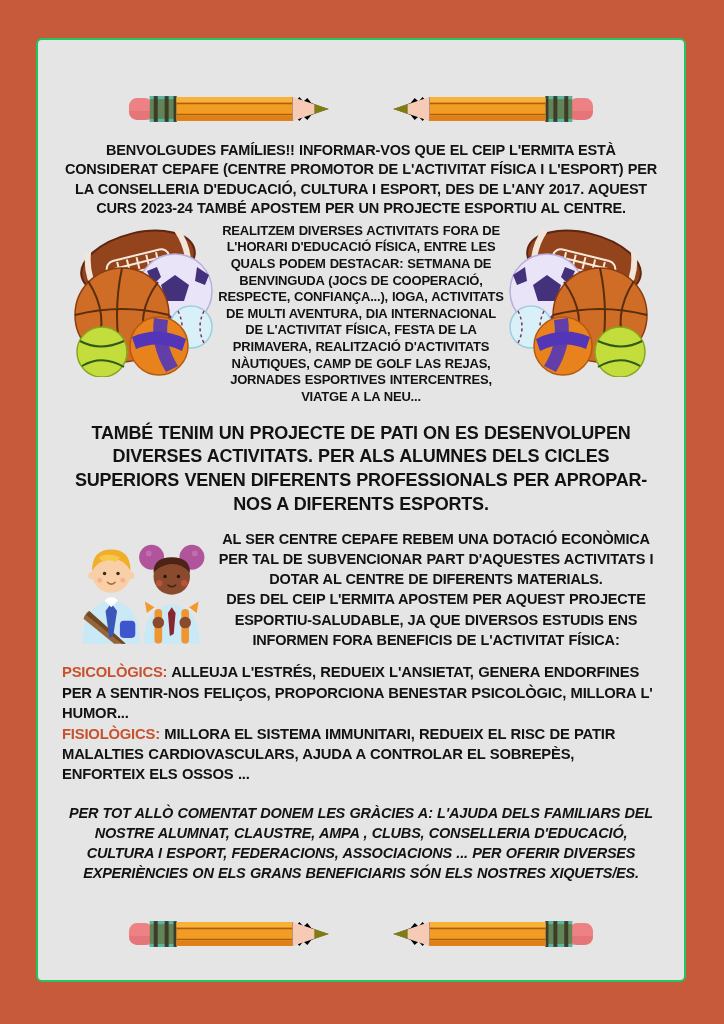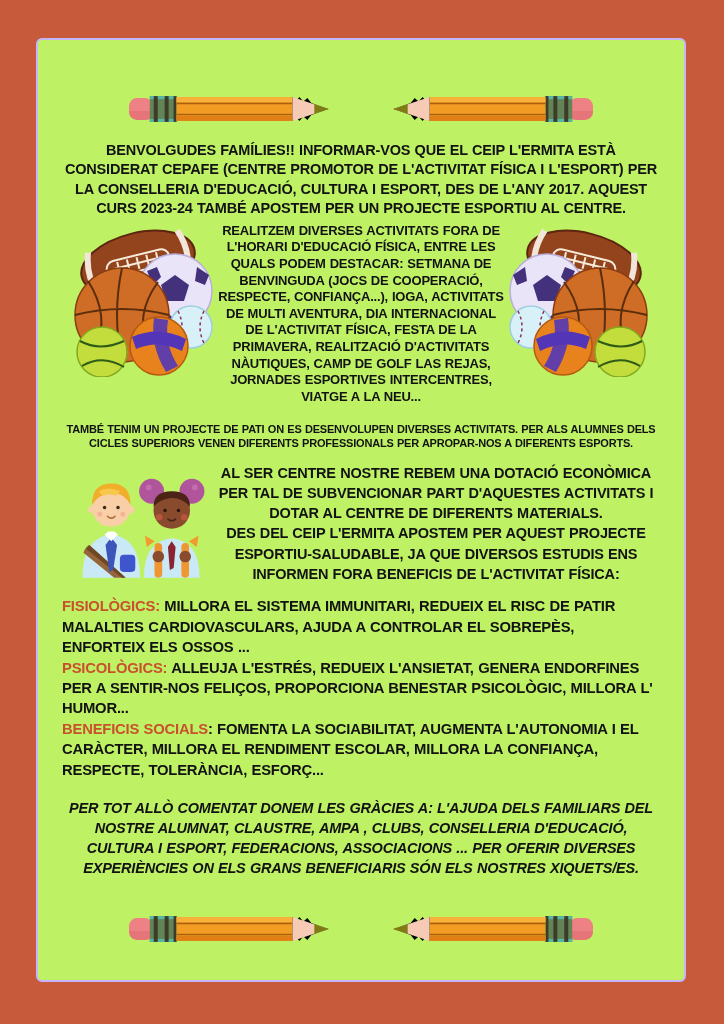--- a/index.html
+++ b/index.html
@@ -4,21 +4,21 @@
 <style>
   html,body{margin:0;padding:0;}
   body{
     width:724px;height:1024px;position:relative;
     background:#C75A3A;
     font-family:"Liberation Sans", sans-serif;
     -webkit-font-smoothing:antialiased;
   }
   .card{
     position:absolute;left:36px;top:38px;right:38px;bottom:42px;
-    background:#bef264;border:2px solid #c4b5fd;border-radius:6px;
+    background:#e5e5e5;border:2px solid #22c55e;border-radius:6px;
     padding:0 24px;box-sizing:border-box;overflow:hidden;
   }
   .pencil-row{
     display:flex;justify-content:center;align-items:center;gap:30px;
     height:34px;margin-top:52px;
   }
   .pencil-row.bottom{margin-top:34px;}
   .pencil{width:218px;height:32px;flex:none;}
   .pencil.flip{transform:scaleX(-1);}
   p{margin:0;}
@@ -33,21 +33,21 @@
   .row-balls{display:flex;align-items:flex-start;margin-top:0;}
   .balls{width:152px;flex:none;}
   .balls svg{width:152px;height:158px;display:block;}
   .balls.right svg{transform:scaleX(-1);}
   .activities{
     flex:1;text-align:center;font-size:13px;line-height:1.28;
     padding:4px 2px 0 2px;
   }
   .pati{
     margin:16px auto 0 auto;max-width:652px;text-align:center;
-    font-size:11px;line-height:1.32;
+    font-size:18px;line-height:1.32;
   }
   .row-kids{display:flex;align-items:flex-start;margin-top:8px;}
   .kids{width:150px;flex:none;padding-top:4px;}
   .kids svg{width:144px;height:118px;display:block;margin-left:8px;}
   .cepafe{
     flex:1;text-align:center;font-size:14.5px;line-height:1.4;
     padding-top:4px;
   }
   .benefits{margin-top:12px;font-size:14.8px;line-height:1.38;text-align:left;}
   .benefit{margin:0;}
@@ -241,29 +241,28 @@
           <circle cx="113" cy="48" r="1.8" fill="#2a150c"></circle>
           <circle cx="93" cy="55" r="3.4" fill="#c2553e" opacity="0.85"></circle>
           <circle cx="119" cy="55" r="3.4" fill="#c2553e" opacity="0.85"></circle>
           <path d="M102 57 q4 3.5 8 0" stroke="#4c2317" stroke-width="1.6" fill="none" stroke-linecap="round"></path>
           <circle cx="92" cy="96" r="6" fill="#8a4a2d"></circle>
           <circle cx="120" cy="96" r="6" fill="#8a4a2d"></circle>
         </g>
       </svg>
     </div>
     <div class="txt cepafe">
-      <p>AL SER CENTRE NOSTRE REBEM UNA DOTACIÓ ECONÒMICA PER TAL DE SUBVENCIONAR PART D'AQUESTES ACTIVITATS I DOTAR AL CENTRE DE DIFERENTS MATERIALS.</p>
+      <p>AL SER CENTRE CEPAFE REBEM UNA DOTACIÓ ECONÒMICA PER TAL DE SUBVENCIONAR PART D'AQUESTES ACTIVITATS I DOTAR AL CENTRE DE DIFERENTS MATERIALS.</p>
       <p>DES DEL CEIP L'ERMITA APOSTEM PER AQUEST PROJECTE ESPORTIU-SALUDABLE, JA QUE DIVERSOS ESTUDIS ENS INFORMEN FORA BENEFICIS DE L'ACTIVITAT FÍSICA:</p>
     </div>
   </div>
 
   <div class="txt benefits">
+    <p class="benefit"><span class="benefit-label" style="color: rgb(201, 81, 45);">PSICOLÒGICS:</span><span> ALLEUJA L'ESTRÉS, REDUEIX L'ANSIETAT, GENERA ENDORFINES PER A SENTIR-NOS FELIÇOS, PROPORCIONA BENESTAR PSICOLÒGIC, MILLORA L' HUMOR...</span></p>
     <p class="benefit"><span class="benefit-label" style="color: rgb(201, 81, 45);">FISIOLÒGICS:</span><span> MILLORA EL SISTEMA IMMUNITARI, REDUEIX EL RISC DE PATIR MALALTIES CARDIOVASCULARS, AJUDA A CONTROLAR EL SOBREPÈS, ENFORTEIX ELS OSSOS ...</span></p>
-    <p class="benefit"><span class="benefit-label" style="color: rgb(201, 81, 45);">PSICOLÒGICS:</span><span> ALLEUJA L'ESTRÉS, REDUEIX L'ANSIETAT, GENERA ENDORFINES PER A SENTIR-NOS FELIÇOS, PROPORCIONA BENESTAR PSICOLÒGIC, MILLORA L' HUMOR...</span></p>
-    <p class="benefit"><span class="benefit-label" style="color: rgb(201, 81, 45);">BENEFICIS SOCIALS</span><span>: FOMENTA LA SOCIABILITAT, AUGMENTA L'AUTONOMIA I EL CARÀCTER, MILLORA EL RENDIMENT ESCOLAR, MILLORA LA CONFIANÇA, RESPECTE, TOLERÀNCIA, ESFORÇ...</span></p>
   </div>
 
   <p class="txt closing">PER TOT ALLÒ COMENTAT DONEM LES GRÀCIES A: L'AJUDA DELS FAMILIARS DEL NOSTRE ALUMNAT, CLAUSTRE, AMPA , CLUBS, CONSELLERIA D'EDUCACIÓ, CULTURA I ESPORT, FEDERACIONS, ASSOCIACIONS ... PER OFERIR DIVERSES EXPERIÈNCIES ON ELS GRANS BENEFICIARIS SÓN ELS NOSTRES XIQUETS/ES.</p>
 
   <div class="pencil-row bottom">
     <svg class="pencil" viewBox="0 0 220 32">
         <use href="#pencil-shape"></use>
       </svg>
     <svg class="pencil flip" viewBox="0 0 220 32">
         <use href="#pencil-shape"></use>

